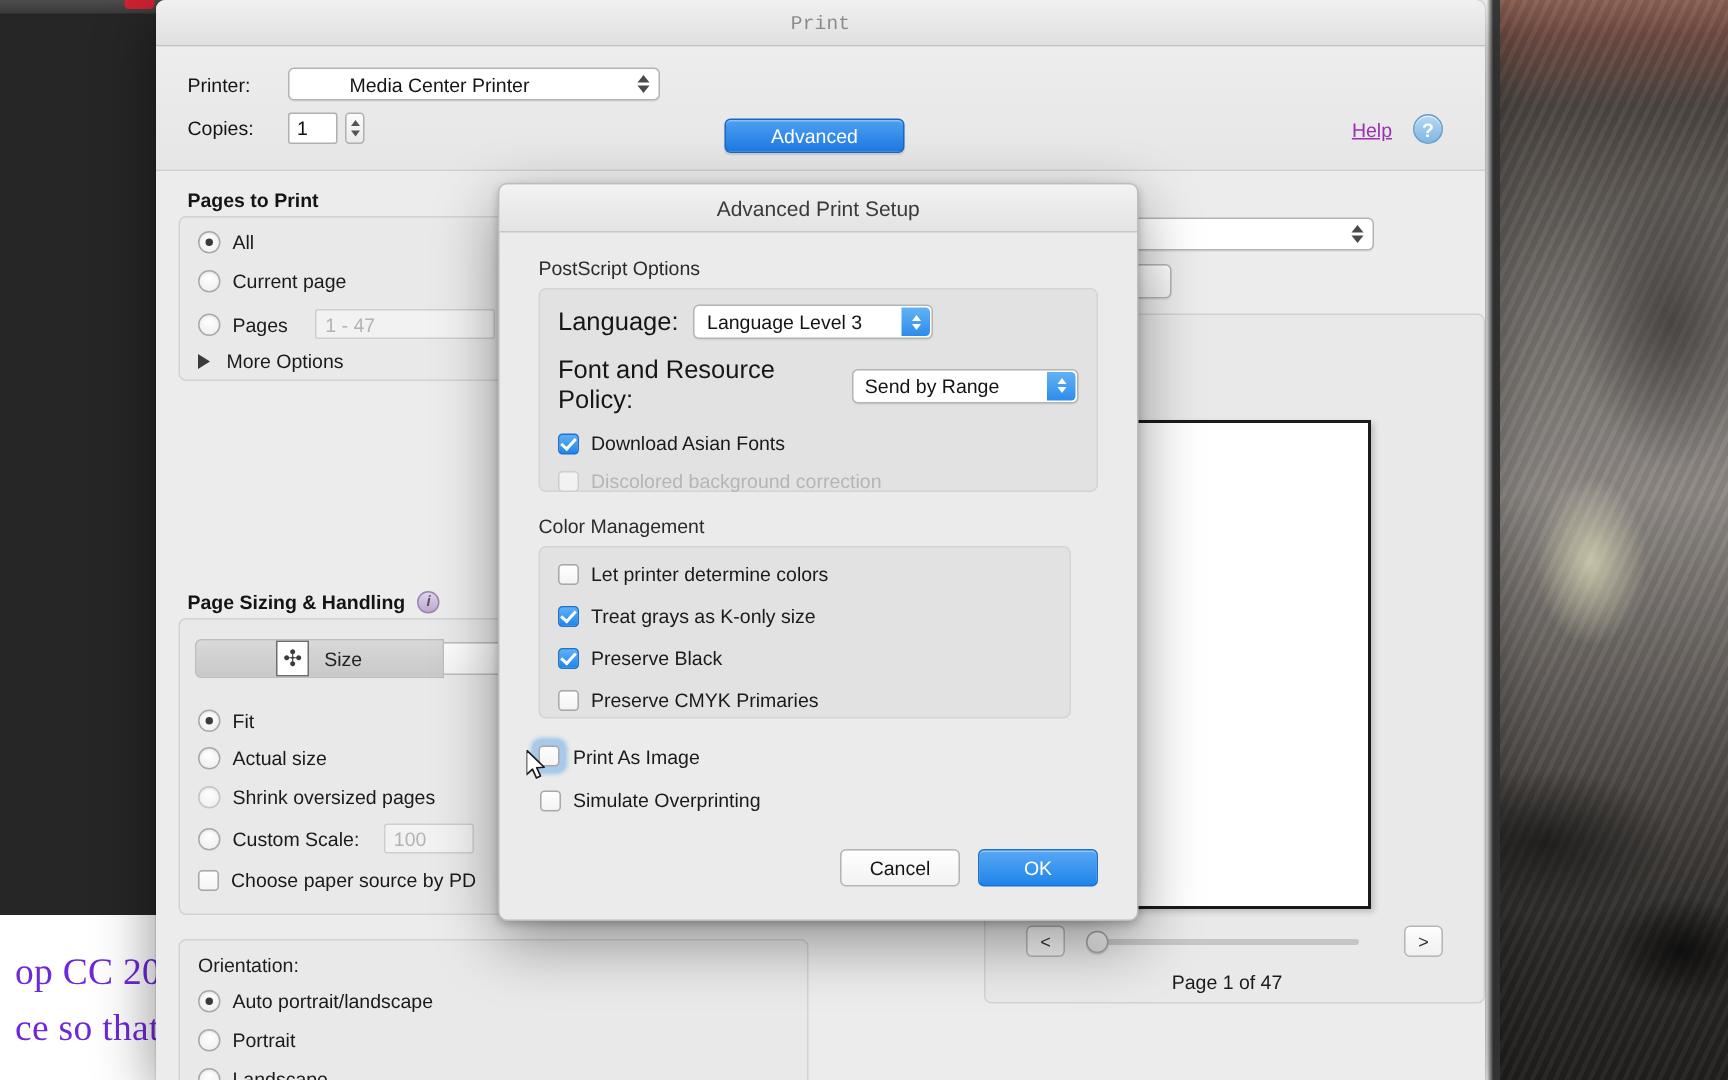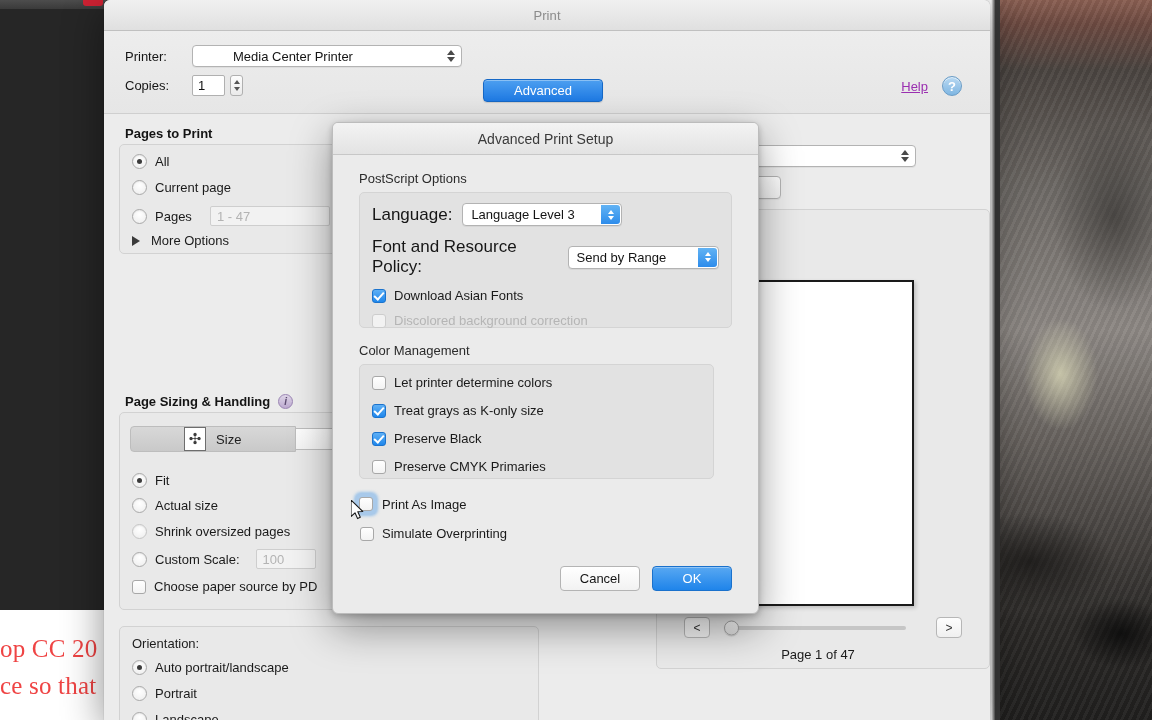--- a/index.html
+++ b/index.html
@@ -49,42 +49,42 @@
   .acrobat-redmark {
     position: absolute; left: 83px; top: 0; width: 20px; height: 6px;
     background: #cf2233; border-radius: 0 0 3px 3px;
   }
   .acrobat-page {
     position: absolute; left: 0; bottom: 0; width: 108px; height: 110px;
     background: #ffffff;
   }
   .acrobat-page .doc-line {
     font-family: "Liberation Serif", serif;
-    color: #ef4444;
+    color: #6d28d9;
     white-space: nowrap;
-    position: absolute; left: 0;
+    position: absolute; left: 10px;
   }
   .doc-line-1 { top: 25px; font-size: 25px; letter-spacing: .2px; }
   .doc-line-2 { top: 62px; font-size: 25px; letter-spacing: .2px; }
 
   
   .print-window {
     position: absolute; left: 104px; top: 0; width: 886px; height: 720px;
     background: #ececec;
     border-radius: 6px 6px 0 0;
     box-shadow: 0 0 1px rgba(0,0,0,.45), 0 10px 40px rgba(0,0,0,.45);
     overflow: hidden;
   }
   .titlebar {
     height: 31px;
     background: linear-gradient(to bottom, #f0f0f0, #e0e0e0);
     border-bottom: 1px solid #c0c0c0;
     display: flex; align-items: center; justify-content: center;
   }
-  .titlebar .title { font-size: 13px; color: #8b8b8b; letter-spacing: .1px; }
+  .titlebar .title { font-size: 13px; color: #8b8b8b; letter-spacing: .1px; font-family: Liberation Mono, monospace; }
 
   
   .header-band {
     height: 83px;
     background: linear-gradient(to bottom, #ededed, #e6e6e6);
     border-bottom: 1px solid #cfcfcf;
     position: relative;
     padding: 12px 0 0 0;
   }
   .row { display: flex; align-items: center; }
@@ -339,21 +339,21 @@
   <div class="print-window">
 
     <div class="titlebar">
       <div class="title">Print</div>
     </div>
 
     <div class="header-band">
 
       <div class="row printer-row">
         <div class="printer-label">Printer:</div>
-        <div class="popup" style="width:270px;padding-left:40px;">
+        <div class="popup" style="width:248px;padding-left:40px;">
           <span>Media Center Printer</span>
           <span class="arrows">
               <i class="up"></i>
               <i class="dn"></i>
             </span>
         </div>
       </div>
 
       <div class="row copies-row">
         <div class="printer-label">Copies:</div>

